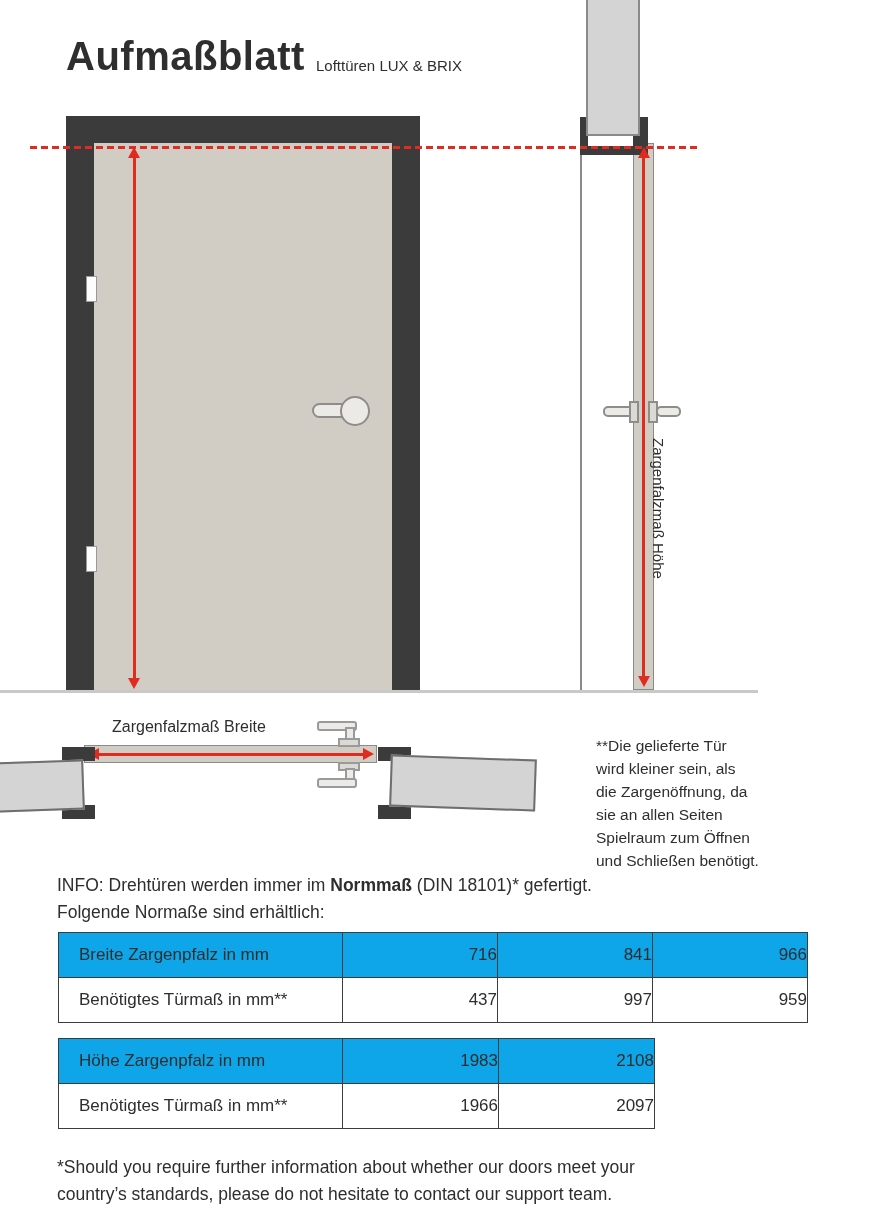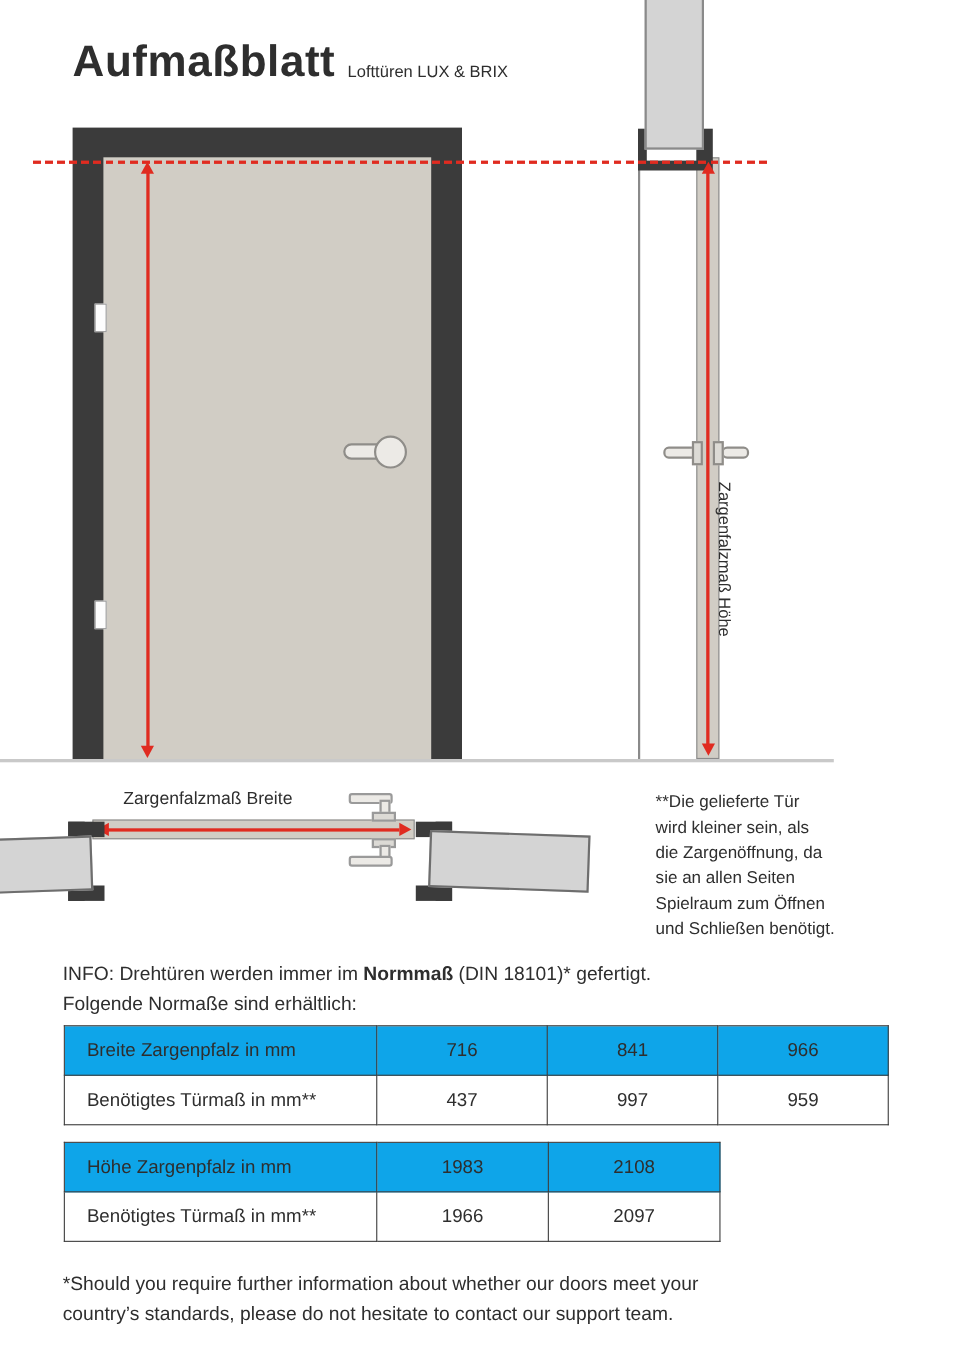--- a/index.html
+++ b/index.html
@@ -81,30 +81,30 @@
   .pv-lb-top{left:62px;top:747px;width:33px;height:14px;}
   .pv-lb-bot{left:62px;top:805px;width:33px;height:14px;}
   .pv-rb-bar{left:396px;top:747px;width:15px;height:72px;}
   .pv-rb-top{left:378px;top:747px;width:33px;height:14px;}
   .pv-rb-bot{left:378px;top:805px;width:33px;height:14px;}
   .pv-wall{background:var(--wall);border:2px solid #6e6e6e;z-index:4;}
   .pv-wall-left{left:-6px;top:761px;width:90px;height:50px;transform:rotate(-2deg);}
   .pv-wall-right{left:390px;top:757px;width:146px;height:52px;transform:rotate(2deg);}
 
   
-  .delivery-note{left:596px;top:718px;width:215px;font-size:15.5px;line-height:23px;}
+  .delivery-note{left:596px;top:734px;width:215px;font-size:15.5px;line-height:23px;}
   .delivery-note span{display:block;}
 
   
   .info-text{left:57px;top:872px;width:720px;font-size:17.5px;line-height:27px;}
   .info-text b{font-weight:700;}
 
   
   table{border-collapse:collapse;table-layout:fixed;font-size:17px;color:var(--ink);}
-  td{border:1px solid #3c3c3c;height:45px;text-align:center;vertical-align:middle;}
+  td{border:1px solid #3c3c3c;height:45px;text-align:right;vertical-align:middle;}
   td.lbl{text-align:left;padding-left:20px;}
   tr.shade td{background:#0ea5e9;}
   .width-table{left:58px;top:932px;width:750px;}
   .height-table{left:58px;top:1038px;width:597px;}
   .col-label{width:284px;}
 
   
   .footnote{left:57px;top:1154px;width:740px;font-size:17.5px;line-height:27px;}
   .footnote span{display:block;}
 </style>

